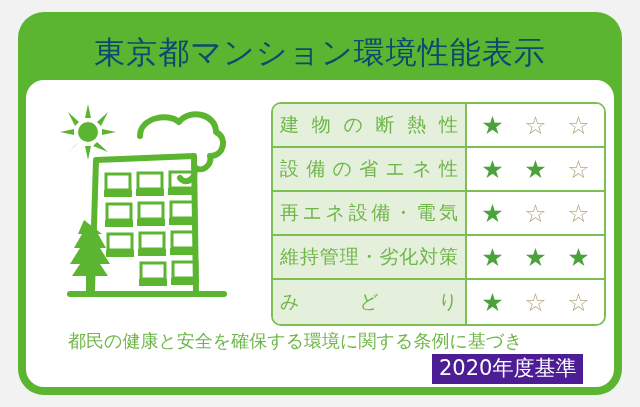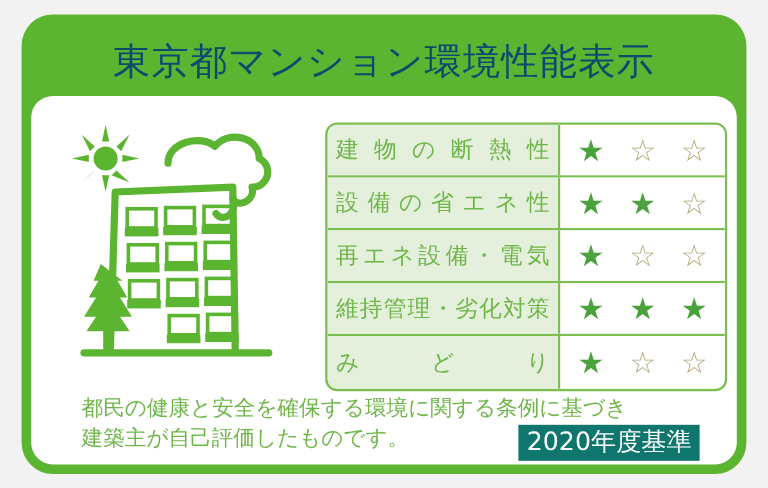--- a/index.html
+++ b/index.html
@@ -102,21 +102,21 @@
   .foot-text{
     position:absolute;left:42px;top:0px;
     color:#6fb649;
     font-size:18px;
     line-height:25px;
     white-space:nowrap;
     font-family:"DejaVu Sans","Liberation Sans",sans-serif;
   }
   .badge{
     position:absolute;left:406px;top:26px;
-    background:#0f766e;
+    background:#4c1d95;
     color:#ffffff;
     font-size:21px;
     line-height:27px;
     padding:1px 7px 2px 7px;
     white-space:nowrap;
     font-family:"DejaVu Sans","Liberation Sans",sans-serif;
   }
 </style>
 </head>
 <body>
@@ -272,19 +272,18 @@
             <span class="star filled">★</span>
             <span class="star empty">☆</span>
             <span class="star empty">☆</span>
           </div>
         </div>
 
       </div>
 
       <div class="footer">
         <div class="foot-text">都民の健康と安全を確保する環境に関する条例に基づき</div>
-        <div class="foot-text" style="top:25px">建築主が自己評価したものです。</div>
         <div class="badge">2020年度基準</div>
       </div>
 
     </div>
   </div>
 </div>
 
 </body></html>

